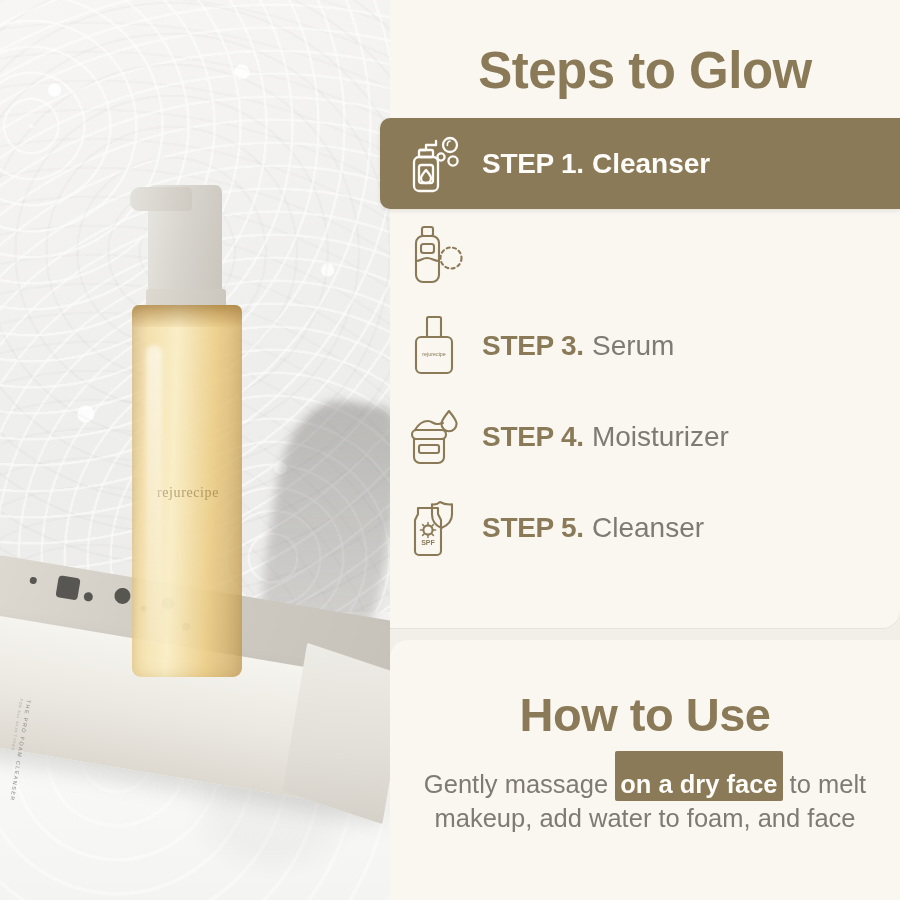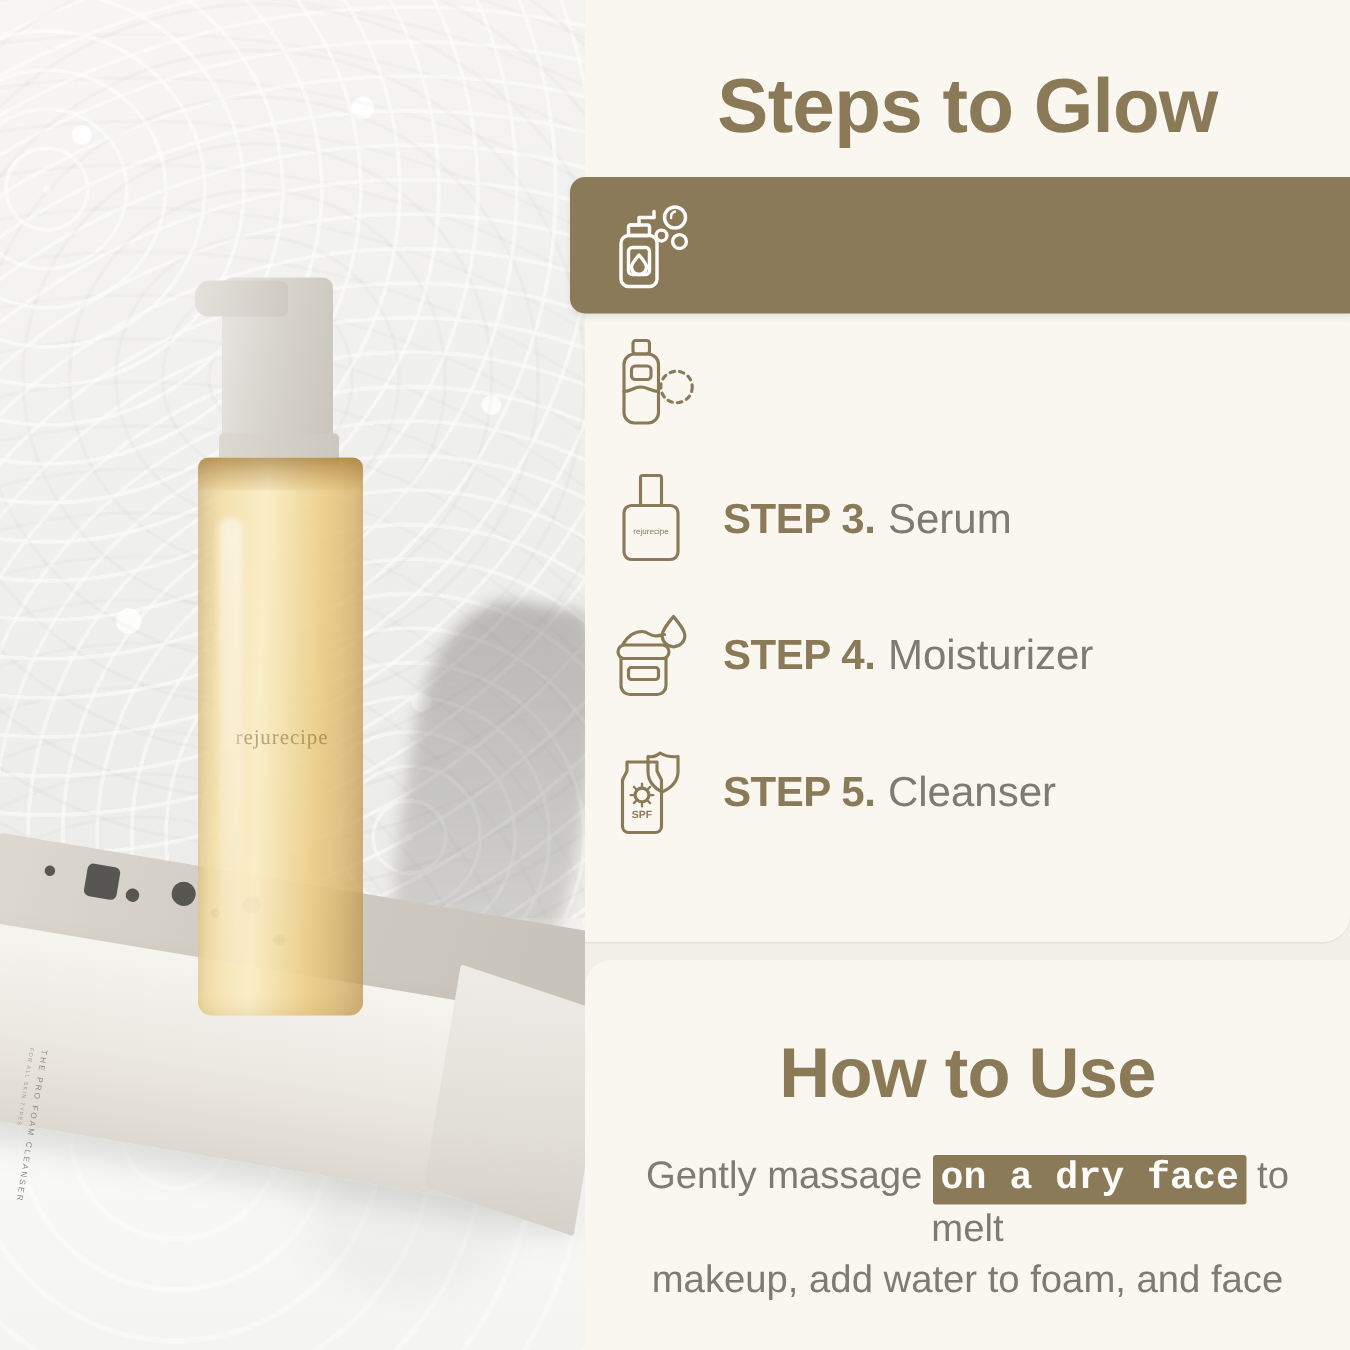--- a/index.html
+++ b/index.html
@@ -304,23 +304,22 @@
     left: 22px; right: 22px; top: 128px;
     text-align: center;
     font-size: 25.5px;
     line-height: 1.33;
     color: #7e7b73;
   }
   .hl {
     background: #8a7a57;
     color: #fdfcf9;
     font-weight: 700;
-    padding: 1px 5px 3px;
+    padding: 19px 5px 3px;
     border-radius: 2px;
-    font-family: Liberation Mono, monospace;
   }
 </style>
 </head>
 <body>
 
 <div class="screen">
 
   <div class="photo">
     <div class="wall"></div>
     <div class="floor"></div>
@@ -376,20 +375,23 @@
               <rect x="14" y="18" width="14" height="7" rx="1.5"></rect>
               <rect x="9" y="25" width="24" height="34" rx="5"></rect>
               <rect x="14" y="33" width="14" height="18" rx="2.5"></rect>
               <path d="M21 38 c3.4 4 5 6.1 5 8 a5 5 0 0 1 -10 0 c0-1.9 1.6-4 5-8Z"></path>
               <circle cx="45" cy="13" r="7"></circle>
               <path d="M45 9 a4 4 0 0 0 -2.6 4.4" stroke-width="1.6"></path>
               <circle cx="36" cy="25" r="3.6"></circle>
               <circle cx="48" cy="29" r="4.6"></circle>
             </svg>
           </div>
+          <div class="step-text">
+            <span class="step-num">STEP 1</span><span class="step-dot">.</span><span class="step-name">Cleanser</span>
+          </div>
         </div>
 
         <div class="step-row">
           <div class="step-icon">
             <svg width="62" height="64" viewBox="0 0 62 64" fill="none" stroke="#8a7a57" stroke-width="2.1" stroke-linecap="round" stroke-linejoin="round">
               <rect x="17" y="4" width="11" height="9" rx="2"></rect>
               <rect x="11" y="13" width="23" height="46" rx="7"></rect>
               <rect x="16" y="21" width="13" height="9" rx="2.5"></rect>
               <path d="M11 38 c5 0 6-3 11-3 s7 3 12 3"></path>
               <circle cx="46" cy="35" r="10.5" stroke-dasharray="3 3.4"></circle>

